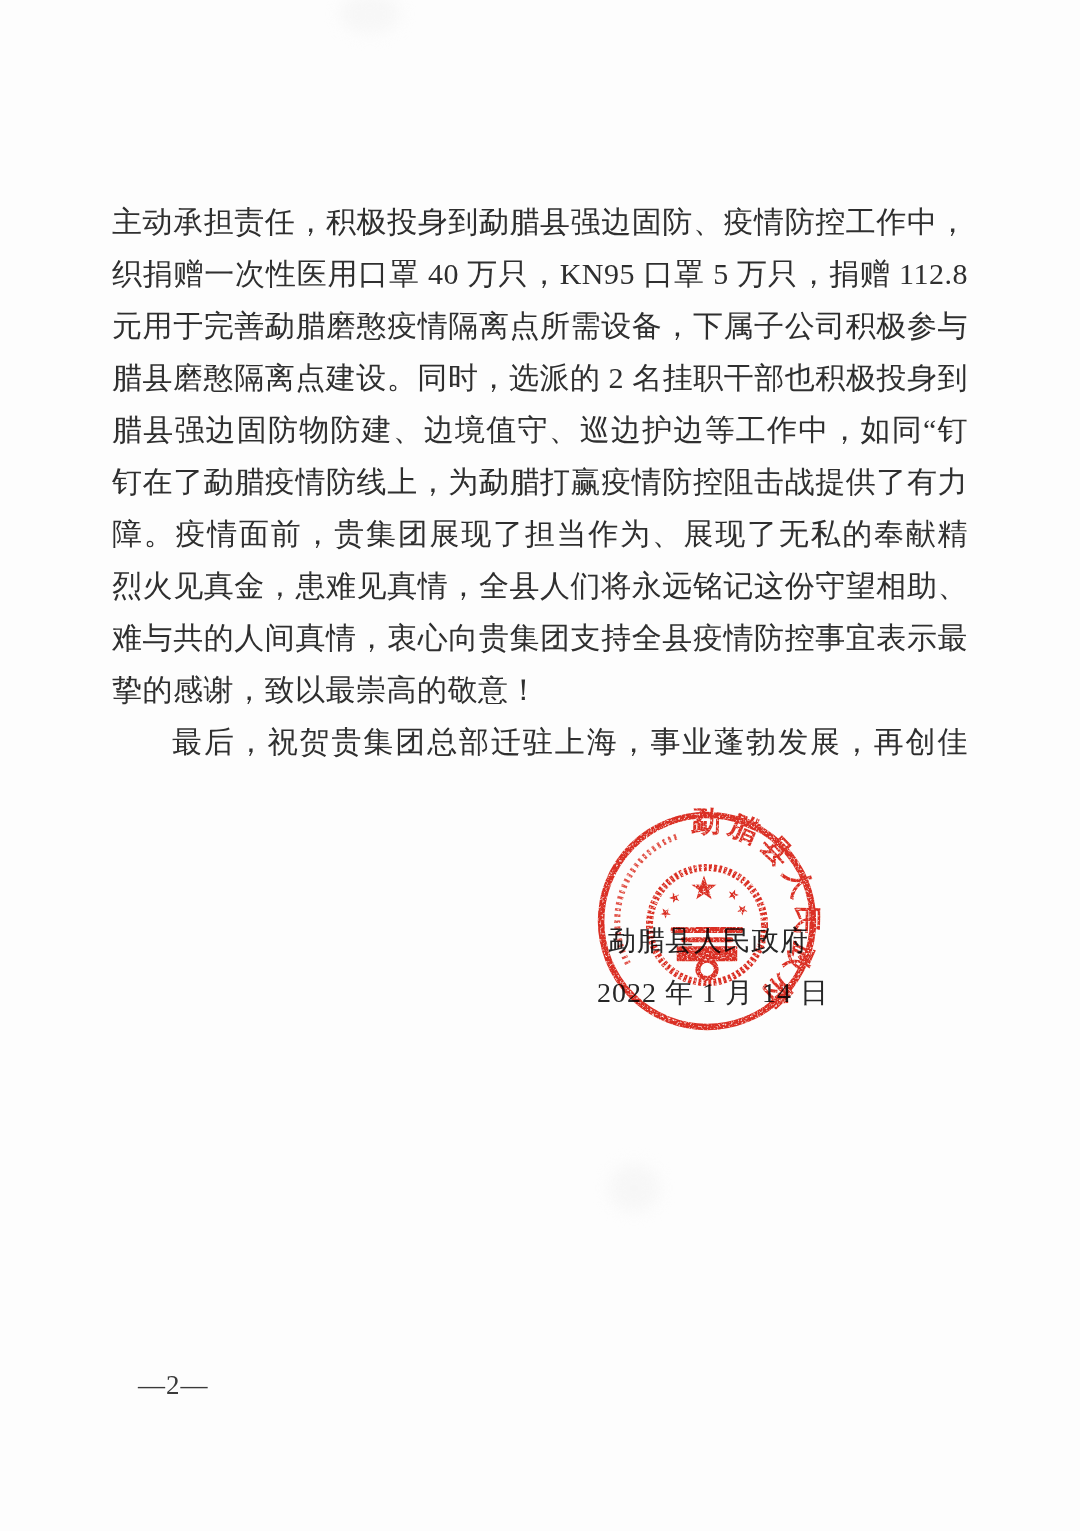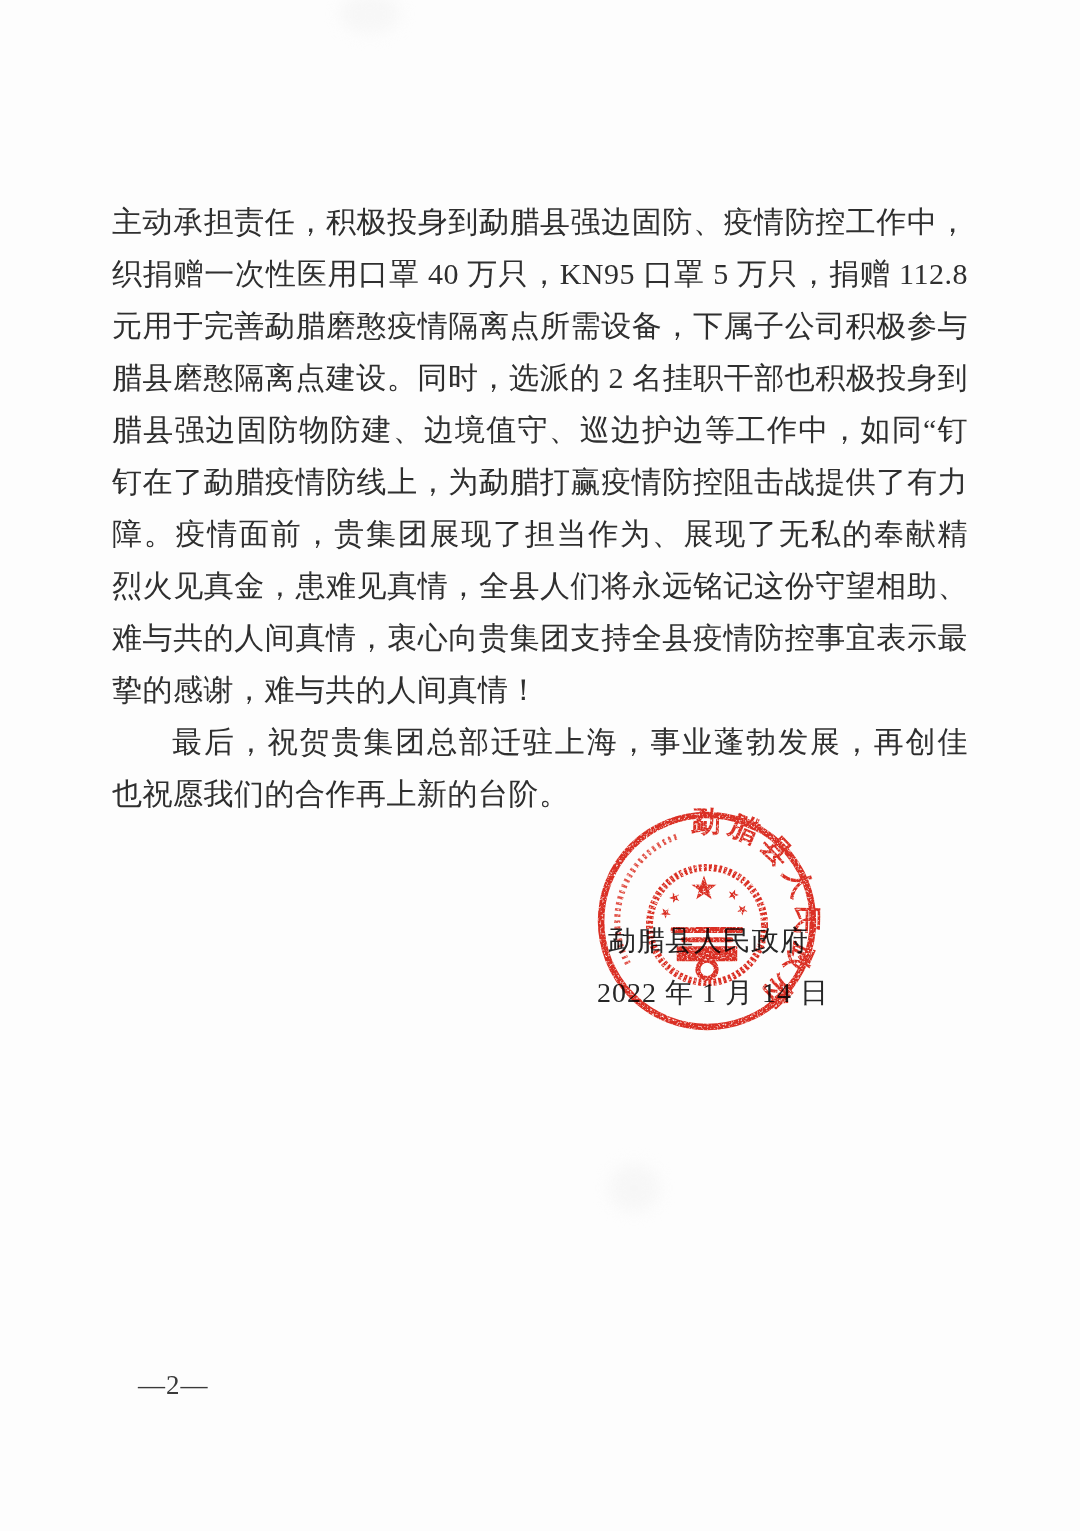--- a/index.html
+++ b/index.html
@@ -96,23 +96,22 @@
   <div class="body-text">
     <div class="line j">主动承担责任，积极投身到勐腊县强边固防、疫情防控工作中，组</div>
     <div class="line j">织捐赠一次性医用口罩 40 万只，KN95 口罩 5 万只，捐赠 112.8 万</div>
     <div class="line j">元用于完善勐腊磨憨疫情隔离点所需设备，下属子公司积极参与勐</div>
     <div class="line j">腊县磨憨隔离点建设。同时，选派的 2 名挂职干部也积极投身到勐</div>
     <div class="line j">腊县强边固防物防建、边境值守、巡边护边等工作中，如同“钉子”，</div>
     <div class="line j">钉在了勐腊疫情防线上，为勐腊打赢疫情防控阻击战提供了有力保</div>
     <div class="line j">障。疫情面前，贵集团展现了担当作为、展现了无私的奉献精神，</div>
     <div class="line j">烈火见真金，患难见真情，全县人们将永远铭记这份守望相助、患</div>
     <div class="line j">难与共的人间真情，衷心向贵集团支持全县疫情防控事宜表示最诚</div>
-    <div class="line">挚的感谢，难与共的人间真情！</div>
+    <div class="line">挚的感谢，致以最崇高的敬意！</div>
     <div class="line j indent">最后，祝贺贵集团总部迁驻上海，事业蓬勃发展，再创佳绩，</div>
-    <div class="line">也祝愿我们的合作再上新的台阶。</div>
   </div>
 
   <div class="signer">勐腊县人民政府</div>
   <div class="sign-date">2022 年 1 月 14 日</div>
 
   <svg class="seal" viewBox="0 0 228 228" xmlns="http://www.w3.org/2000/svg">
     <defs>
       <filter id="stamp" x="-10%" y="-10%" width="120%" height="120%">
         <feTurbulence type="fractalNoise" baseFrequency="0.5" numOctaves="3" seed="11" result="n"></feTurbulence>
         <feColorMatrix in="n" type="matrix" values="0 0 0 0 0  0 0 0 0 0  0 0 0 0 0  0 0 0 3 -0.45" result="a"></feColorMatrix>

